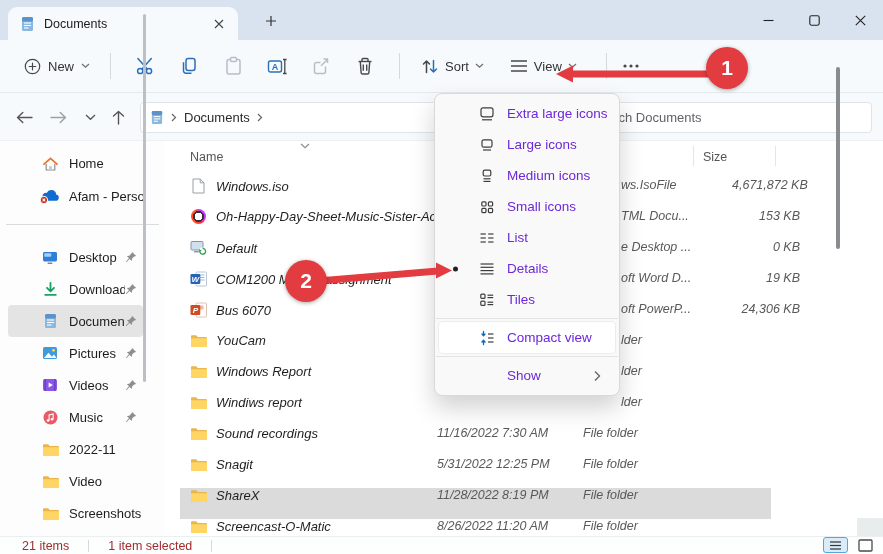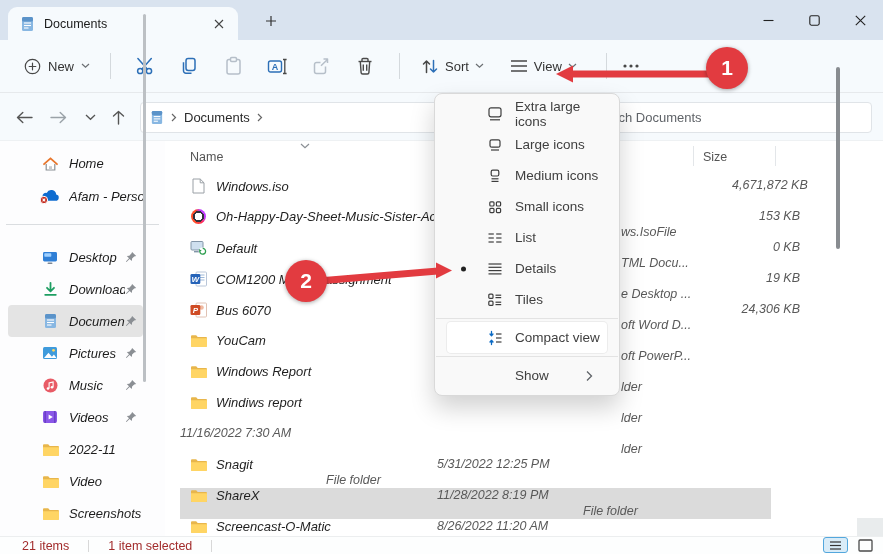--- a/index.html
+++ b/index.html
@@ -24,21 +24,21 @@
 .tb-more { display:flex; align-items:center; padding:0 4px; }
 
 
 .addressbar { position:absolute; left:0; top:93px; right:0; height:48px; background:#f6fafd; border-bottom:1px solid #eef1f3; }
 .nav-btn { position:absolute; top:10px; width:28px; height:28px; display:flex; align-items:center; justify-content:center; border-radius:4px; }
 .crumb { position:absolute; left:140px; top:9px; width:436px; height:31px; background:#fff; border:1px solid #e0e4e8; border-radius:4px; display:flex; align-items:center; gap:7px; padding:0 9px; font-size:13px; color:#2b2b2b; }
 .search { position:absolute; left:580px; top:9px; width:292px; height:31px; background:#fff; border:1px solid #e0e4e8; border-radius:4px; font-size:13px; color:#5f6368; padding:0 10px; outline:none; }
 .search::placeholder { color:#5f6368; opacity:1; }
 
 
-.sidebar { position:absolute; left:0; top:141px; width:165px; height:395px; background:#fdfdfe; overflow:hidden; padding-top:6px;font-style:italic; }
+.sidebar { position:absolute; left:0; top:141px; width:165px; height:395px; background:#fdfdfe; overflow:hidden; padding-top:6px; }
 .side-item { position:relative; height:32px; display:flex; align-items:center; padding-left:30px; margin:0 22px 0 8px; border-radius:4px; font-size:13px; color:#1d1d1d; }
 .side-item.top { height:33px; }
 .side-item.sel { background:#e4e4e4; }
 .side-ic { width:24px; display:flex; justify-content:center; margin-right:7px; flex:0 0 24px; }
 .side-label { flex:1; white-space:nowrap; overflow:hidden; }
 .side-pin { margin-right:6px; display:flex; }
 .side-div { height:1px; background:#dadde0; margin:11px 6px 16px 6px; }
 .side-scroll { position:absolute; left:143px; top:14px; width:3px; height:368px; background:#bcc0c4; border-radius:2px; }
 
 
@@ -47,36 +47,36 @@
 .fl-h-name { position:absolute; left:10px; top:9px; }
 .fl-h-chev { position:absolute; left:120px; top:2px; }
 .fl-h-size { position:absolute; left:523px; top:9px; }
 .fl-h-sep { position:absolute; top:5px; width:1px; height:20px; background:#e3e6e9; }
 .fl-rows { position:absolute; left:0; top:37px; right:0; }
 .frow { height:31px; display:flex; align-items:flex-start; width:591px;font-style:italic; }
 .frow.sel { background:#dbdbdb; }
 .c-name { flex:0 0 257px; display:flex; align-items:center; gap:9px; padding-left:9px; font-size:13px; color:#1f1f1f; white-space:nowrap; overflow:hidden; }
 .c-name .ic { flex:0 0 18px; display:flex; justify-content:center; }
 .c-date { flex:0 0 146px; font-size:12.5px; color:#595959; white-space:nowrap; }
-.c-type { flex:0 0 117px; font-size:12.5px; color:#595959; white-space:nowrap; overflow:hidden;margin-top:47px; }
+.c-type { flex:0 0 117px; font-size:12.5px; color:#595959; white-space:nowrap; overflow:hidden; }
 .c-type.frag { padding-left:38px; }
 .c-size { flex:0 0 68px; font-size:12.5px; color:#595959; text-align:right; white-space:nowrap;margin-left:32px; }
 .file-scroll { position:absolute; right:43px; top:67px; width:4px; height:182px; background:#888c90; border-radius:2px; }
 .scroll-corner { position:absolute; right:0; bottom:18px; width:26px; height:18px; background:#e9eced; }
 
 
 .statusbar { position:absolute; left:0; right:0; bottom:0; height:18px; background:#fdfefe; border-top:1px solid #eceeef; display:flex; align-items:center; padding-left:22px; gap:19px; font-size:12.5px; color:#a22c2c;margin-top:20px; }
 .st-sep { width:1px; height:12px; background:#d8d8d8; }
 .st-toggles { position:absolute; right:8px; bottom:1px; display:flex; align-items:center; gap:7px; }
 .tg-details { width:25px; height:16px; border:1.5px solid #53a7dd; background:#d9ecf8; border-radius:3px; display:flex; align-items:center; justify-content:center; }
 .tg-icons { width:20px; height:16px; display:flex; align-items:center; justify-content:center; }
 
 
 .menu { position:absolute; left:434px; top:93px; width:186px; background:#f9f9f9; border:1px solid #d9d9d9; border-radius:8px; box-shadow:0 12px 24px rgba(0,0,0,.18); padding:4px 0; z-index:50; }
-.m-item { position:relative; height:31px; display:flex; align-items:center; padding-left:68px; margin:0 12px; border-radius:4px; font-size:13.5px; color:#404040; }
+.m-item { position:relative; height:31px; display:flex; align-items:center; padding-left:68px; margin:0 4px; border-radius:4px; font-size:13.5px; color:#6d28d9; }
 .m-item.hl { background:#ffffff; box-shadow:0 0 0 1px #ececec; }
 .m-ic { position:absolute; left:40px; top:50%; transform:translateY(-50%); display:flex; }
 .m-bullet { position:absolute; left:14px; top:50%; transform:translateY(-50%); width:5px; height:5px; border-radius:50%; background:#222; }
 .m-chev { position:absolute; right:14px; top:50%; transform:translateY(-50%); display:flex; }
 .m-div { height:1px; background:#e3e3e3; margin:3px 1px; }
 
 
 .anno-svg { position:absolute; left:0; top:0; width:883px; height:554px; z-index:60; pointer-events:none; }
 .badge { position:absolute; width:42px; height:42px; border-radius:50%; background:#e23b40; color:#fff; font-size:21px; font-weight:bold; display:flex; align-items:center; justify-content:center; z-index:70; box-shadow:0 1px 4px rgba(0,0,0,.35); }
 
@@ -360,43 +360,43 @@
         </span>
         <span class="side-label">Pictures</span>
         <span class="ic side-pin">
           <svg width="12" height="12" viewBox="0 0 12 12">
             <path d="M7.1.9 11.2 5l-2 .5-2.1 2.1-.3 2.5L4.6 7.9 1.5 11l-.6-.6 3.1-3.1L1.8 5l2.5-.3L6.4 2.6z" fill="#8b8f94"></path>
           </svg>
         </span>
       </div>
       <div class="side-item">
         <span class="ic side-ic">
+          <svg width="16" height="14" viewBox="0 0 16 14">
+            <rect x="1" y="1" width="14" height="12" rx="2" fill="#8a57e8"></rect>
+            <path d="M3.2 1v12M12.8 1v12" stroke="#6a3fc6" stroke-width="1.5"></path>
+            <path d="M6.6 4.5v5l4.2-2.5z" fill="#fff"></path>
+          </svg>
+        </span>
+        <span class="side-label">Videos</span>
+        <span class="ic side-pin">
+          <svg width="12" height="12" viewBox="0 0 12 12">
+            <path d="M7.1.9 11.2 5l-2 .5-2.1 2.1-.3 2.5L4.6 7.9 1.5 11l-.6-.6 3.1-3.1L1.8 5l2.5-.3L6.4 2.6z" fill="#8b8f94"></path>
+          </svg>
+        </span>
+      </div>
+      <div class="side-item">
+        <span class="ic side-ic">
           <svg width="15" height="15" viewBox="0 0 15 15">
             <circle cx="7.5" cy="7.5" r="7" fill="#e85b66"></circle>
             <path d="M6.1 10.4V4.9l4-1v5.3" fill="none" stroke="#fff" stroke-width="1.1"></path>
             <circle cx="5" cy="10.5" r="1.3" fill="#fff"></circle>
             <circle cx="9" cy="9.3" r="1.3" fill="#fff"></circle>
           </svg>
         </span>
         <span class="side-label">Music</span>
-        <span class="ic side-pin">
-          <svg width="12" height="12" viewBox="0 0 12 12">
-            <path d="M7.1.9 11.2 5l-2 .5-2.1 2.1-.3 2.5L4.6 7.9 1.5 11l-.6-.6 3.1-3.1L1.8 5l2.5-.3L6.4 2.6z" fill="#8b8f94"></path>
-          </svg>
-        </span>
-      </div>
-      <div class="side-item">
-        <span class="ic side-ic">
-          <svg width="16" height="14" viewBox="0 0 16 14">
-            <rect x="1" y="1" width="14" height="12" rx="2" fill="#8a57e8"></rect>
-            <path d="M3.2 1v12M12.8 1v12" stroke="#6a3fc6" stroke-width="1.5"></path>
-            <path d="M6.6 4.5v5l4.2-2.5z" fill="#fff"></path>
-          </svg>
-        </span>
-        <span class="side-label">Videos</span>
         <span class="ic side-pin">
           <svg width="12" height="12" viewBox="0 0 12 12">
             <path d="M7.1.9 11.2 5l-2 .5-2.1 2.1-.3 2.5L4.6 7.9 1.5 11l-.6-.6 3.1-3.1L1.8 5l2.5-.3L6.4 2.6z" fill="#8b8f94"></path>
           </svg>
         </span>
       </div>
       <div class="side-item">
         <span class="ic side-ic">
           <svg width="17" height="15" viewBox="0 0 17 15">
             <path d="M1 3.4c0-.7.5-1.2 1.2-1.2h4l1.5 1.7h8.1c.7 0 1.2.5 1.2 1.2v7.7c0 .7-.5 1.2-1.2 1.2H2.2c-.7 0-1.2-.5-1.2-1.2z" fill="#e8b64c"></path>
@@ -553,20 +553,29 @@
                 <path d="M1 5.2h16v7.6c0 .7-.5 1.2-1.2 1.2H2.2c-.7 0-1.2-.5-1.2-1.2z" fill="#ffd564"></path>
               </svg>
             </span>
             <span>Windiws report</span>
           </div>
           <div class="c-date"></div>
           <div class="c-type frag">lder</div>
           <div class="c-size"></div>
         </div>
         <div class="frow">
+          <div class="c-name">
+            <span class="ic">
+              <svg width="17" height="15" viewBox="0 0 17 15">
+                <path d="M1 3.4c0-.7.5-1.2 1.2-1.2h4l1.5 1.7h8.1c.7 0 1.2.5 1.2 1.2v7.7c0 .7-.5 1.2-1.2 1.2H2.2c-.7 0-1.2-.5-1.2-1.2z" fill="#e8b64c"></path>
+                <path d="M1 5.2h16v7.6c0 .7-.5 1.2-1.2 1.2H2.2c-.7 0-1.2-.5-1.2-1.2z" fill="#ffd564"></path>
+              </svg>
+            </span>
+            <span>Sound recordings</span>
+          </div>
           <div class="c-date">11/16/2022 7:30 AM</div>
           <div class="c-type">File folder</div>
           <div class="c-size"></div>
         </div>
         <div class="frow">
           <div class="c-name">
             <span class="ic">
               <svg width="17" height="15" viewBox="0 0 17 15">
                 <path d="M1 3.4c0-.7.5-1.2 1.2-1.2h4l1.5 1.7h8.1c.7 0 1.2.5 1.2 1.2v7.7c0 .7-.5 1.2-1.2 1.2H2.2c-.7 0-1.2-.5-1.2-1.2z" fill="#e8b64c"></path>
                 <path d="M1 5.2h16v7.6c0 .7-.5 1.2-1.2 1.2H2.2c-.7 0-1.2-.5-1.2-1.2z" fill="#ffd564"></path>

